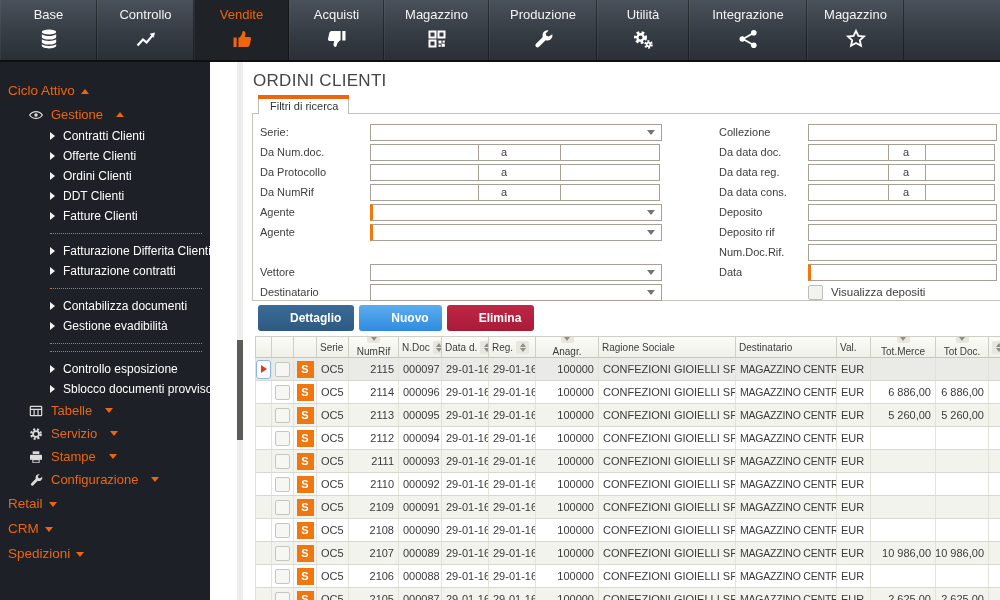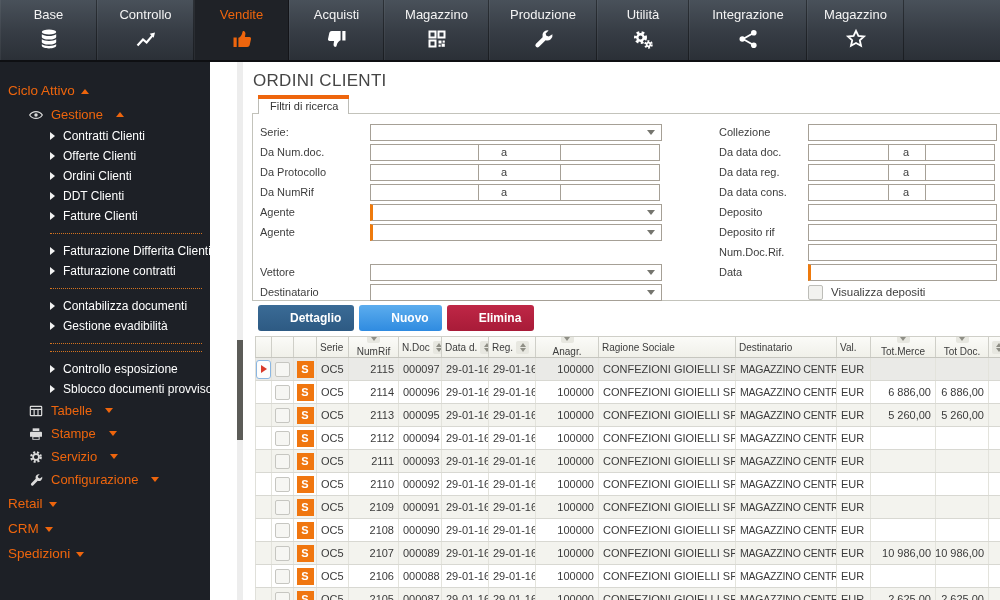--- a/index.html
+++ b/index.html
@@ -273,40 +273,40 @@
                 <path d="M3.5 9.5h17M9.2 9.5V19M15 9.5V19"></path>
               </g>
             </svg>
           </span>
           <span>Tabelle</span>
           <span class="caret down"></span>
         </div>
         <div class="tree-section">
           <span class="icn tree-icn">
             <svg viewBox="0 0 24 24">
+              <g fill="none" stroke="currentColor">
+                <circle cx="12" cy="12" r="7" stroke-width="3.6" stroke-dasharray="3 2.6"></circle>
+                <circle cx="12" cy="12" r="4.4" stroke-width="2.6"></circle>
+              </g>
+            </svg>
+          </span>
+          <span>Servizio</span>
+          <span class="caret down"></span>
+        </div>
+        <div class="tree-section">
+          <span class="icn tree-icn">
+            <svg viewBox="0 0 24 24">
               <g fill="currentColor">
                 <rect x="7" y="3.5" width="10" height="4"></rect>
                 <path d="M4.5 8.5h15A1.5 1.5 0 0 1 21 10v6h-3.5v4.5h-11V16H3v-6a1.5 1.5 0 0 1 1.5-1.5z"></path>
               </g>
               <rect x="8" y="16.8" width="8" height="2.6" fill="#1d2026"></rect>
             </svg>
           </span>
           <span>Stampe</span>
-          <span class="caret down"></span>
-        </div>
-        <div class="tree-section">
-          <span class="icn tree-icn">
-            <svg viewBox="0 0 24 24">
-              <g fill="none" stroke="currentColor">
-                <circle cx="12" cy="12" r="7" stroke-width="3.6" stroke-dasharray="3 2.6"></circle>
-                <circle cx="12" cy="12" r="4.4" stroke-width="2.6"></circle>
-              </g>
-            </svg>
-          </span>
-          <span>Servizio</span>
           <span class="caret down"></span>
         </div>
         <div class="tree-section">
           <span class="icn tree-icn">
             <svg viewBox="0 0 24 24">
               <path fill="currentColor" d="M21.4 7.2a5.2 5.2 0 0 1-6.8 6L8 19.8a2.1 2.1 0 1 1-3-3l6.6-6.6a5.2 5.2 0 0 1 6-6.8l-3 3 .8 2.4 2.4.8z"></path>
             </svg>
           </span>
           <span>Configurazione</span>
           <span class="caret down"></span>

